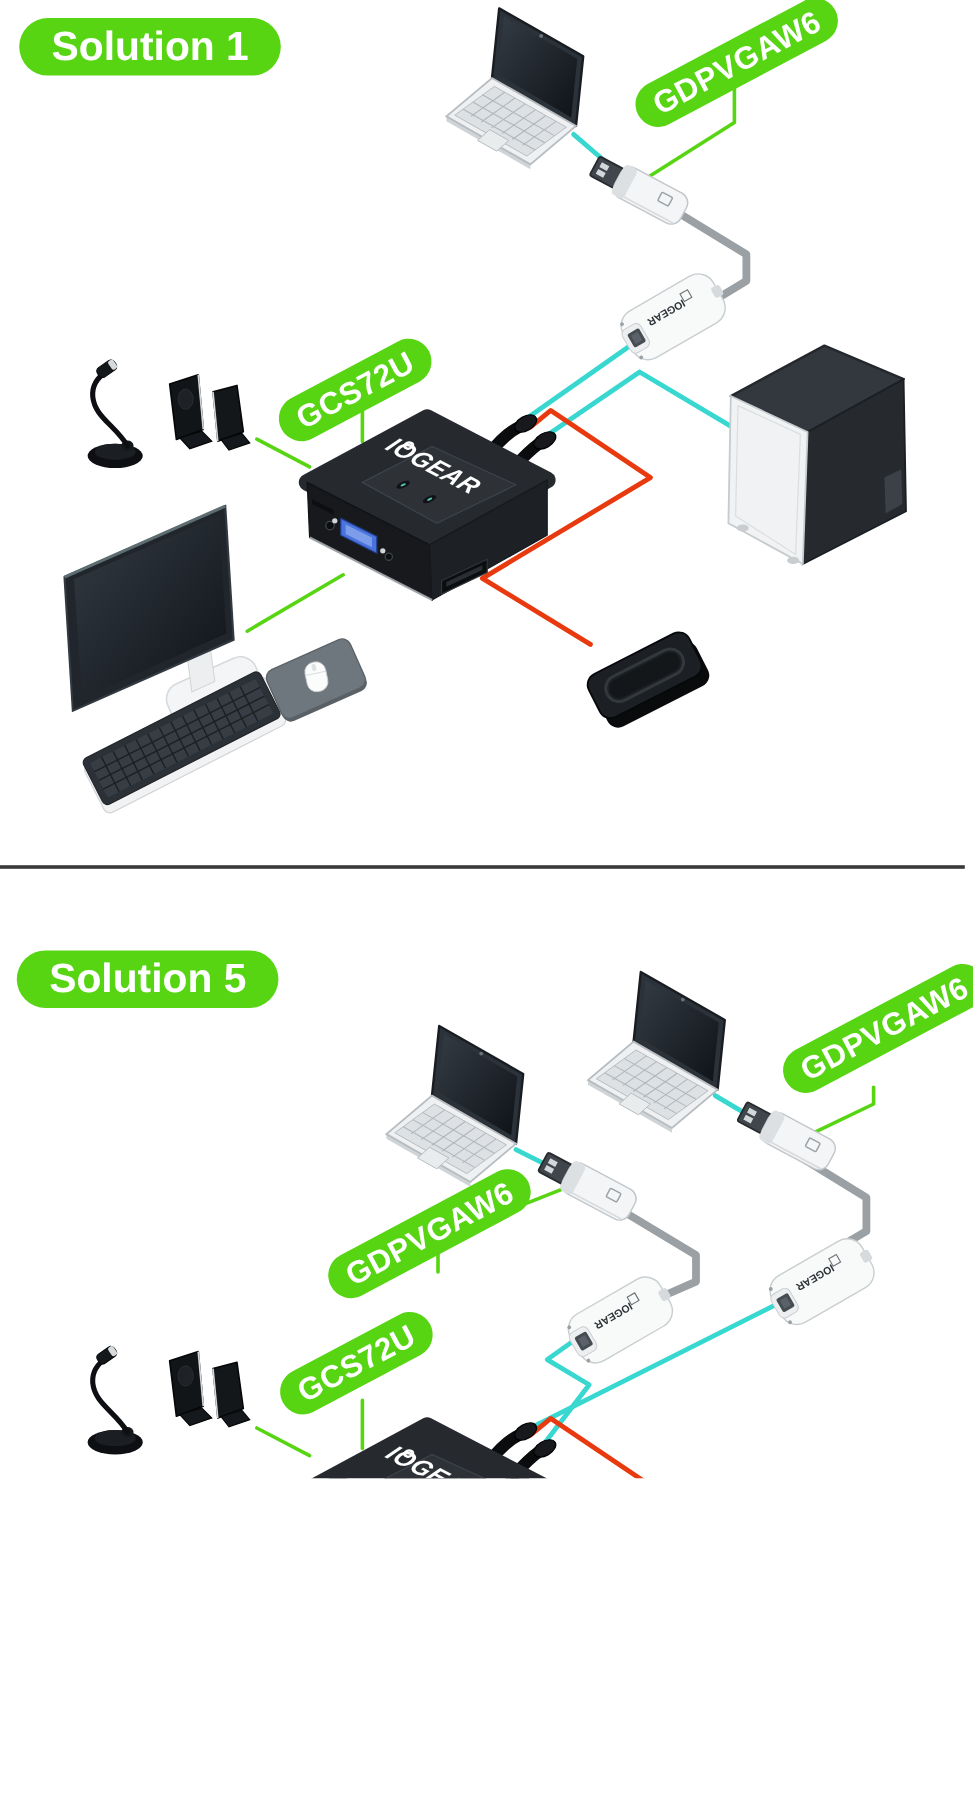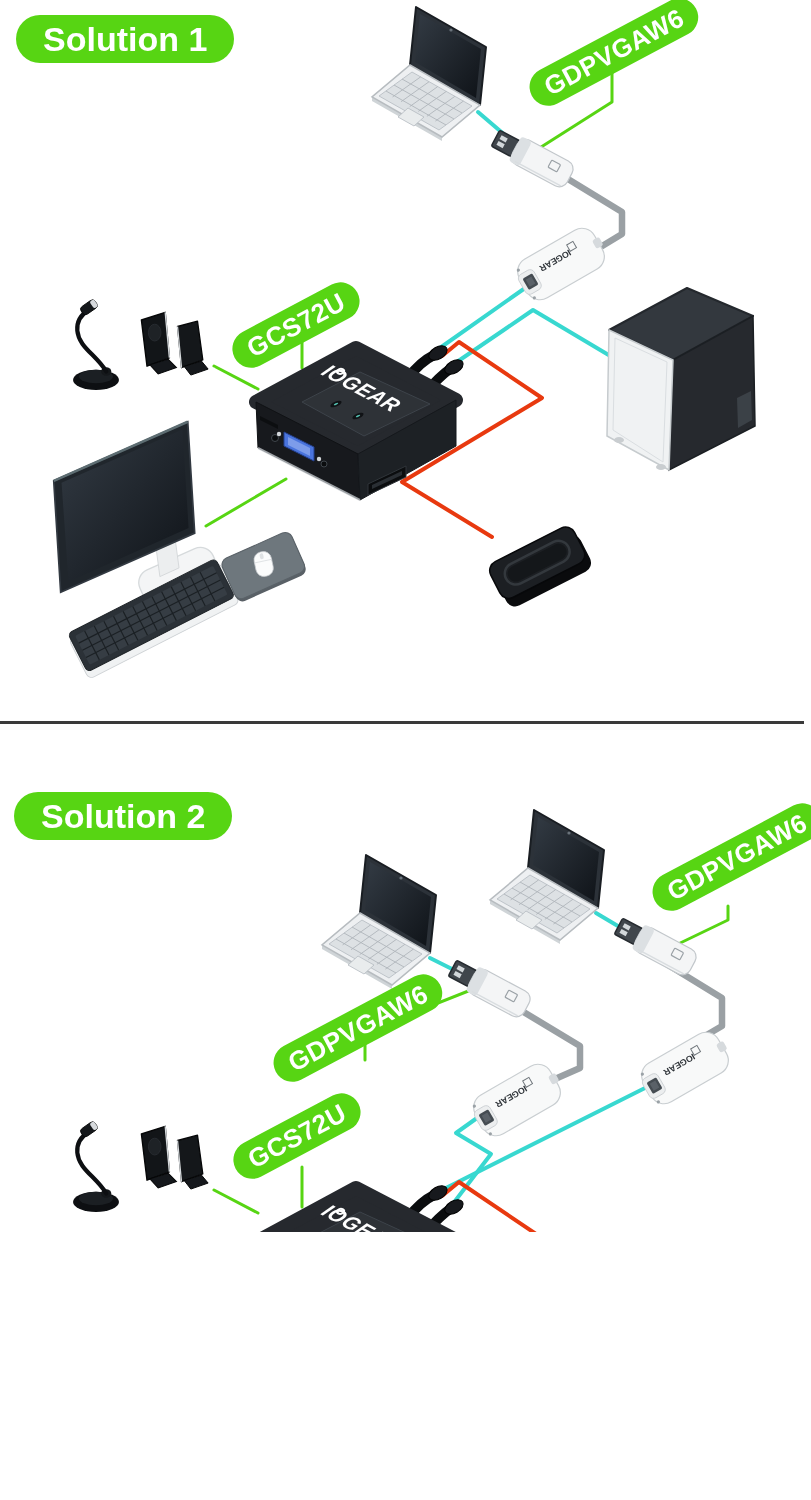--- a/index.html
+++ b/index.html
@@ -244,18 +244,18 @@
   <use href="#sym-mic" x="0" y="0" width="92" height="112" transform="translate(62,1122) scale(0.85)"></use>
   <use href="#sym-remote" x="0" y="0" width="122" height="84" transform="translate(476,1346)"></use>
 </svg>
 
 <div class="divider"></div>
 
 <div class="badge" style="left:16px;top:15px">Solution 1</div>
 <div class="pill" style="left:614px;top:52px">GDPVGAW6</div>
 <div class="pill" style="left:296px;top:325px">GCS72U</div>
 
-<div class="badge" style="left:14px;top:792px">Solution 2</div>
+<div class="badge" style="left:14px;top:792px">Solution 5</div>
 <div class="pill" style="left:737px;top:857px">GDPVGAW6</div>
 <div class="pill" style="left:358px;top:1028px">GDPVGAW6</div>
 <div class="pill" style="left:297px;top:1136px">GCS72U</div>
 
 </div>
 
 </body></html>

